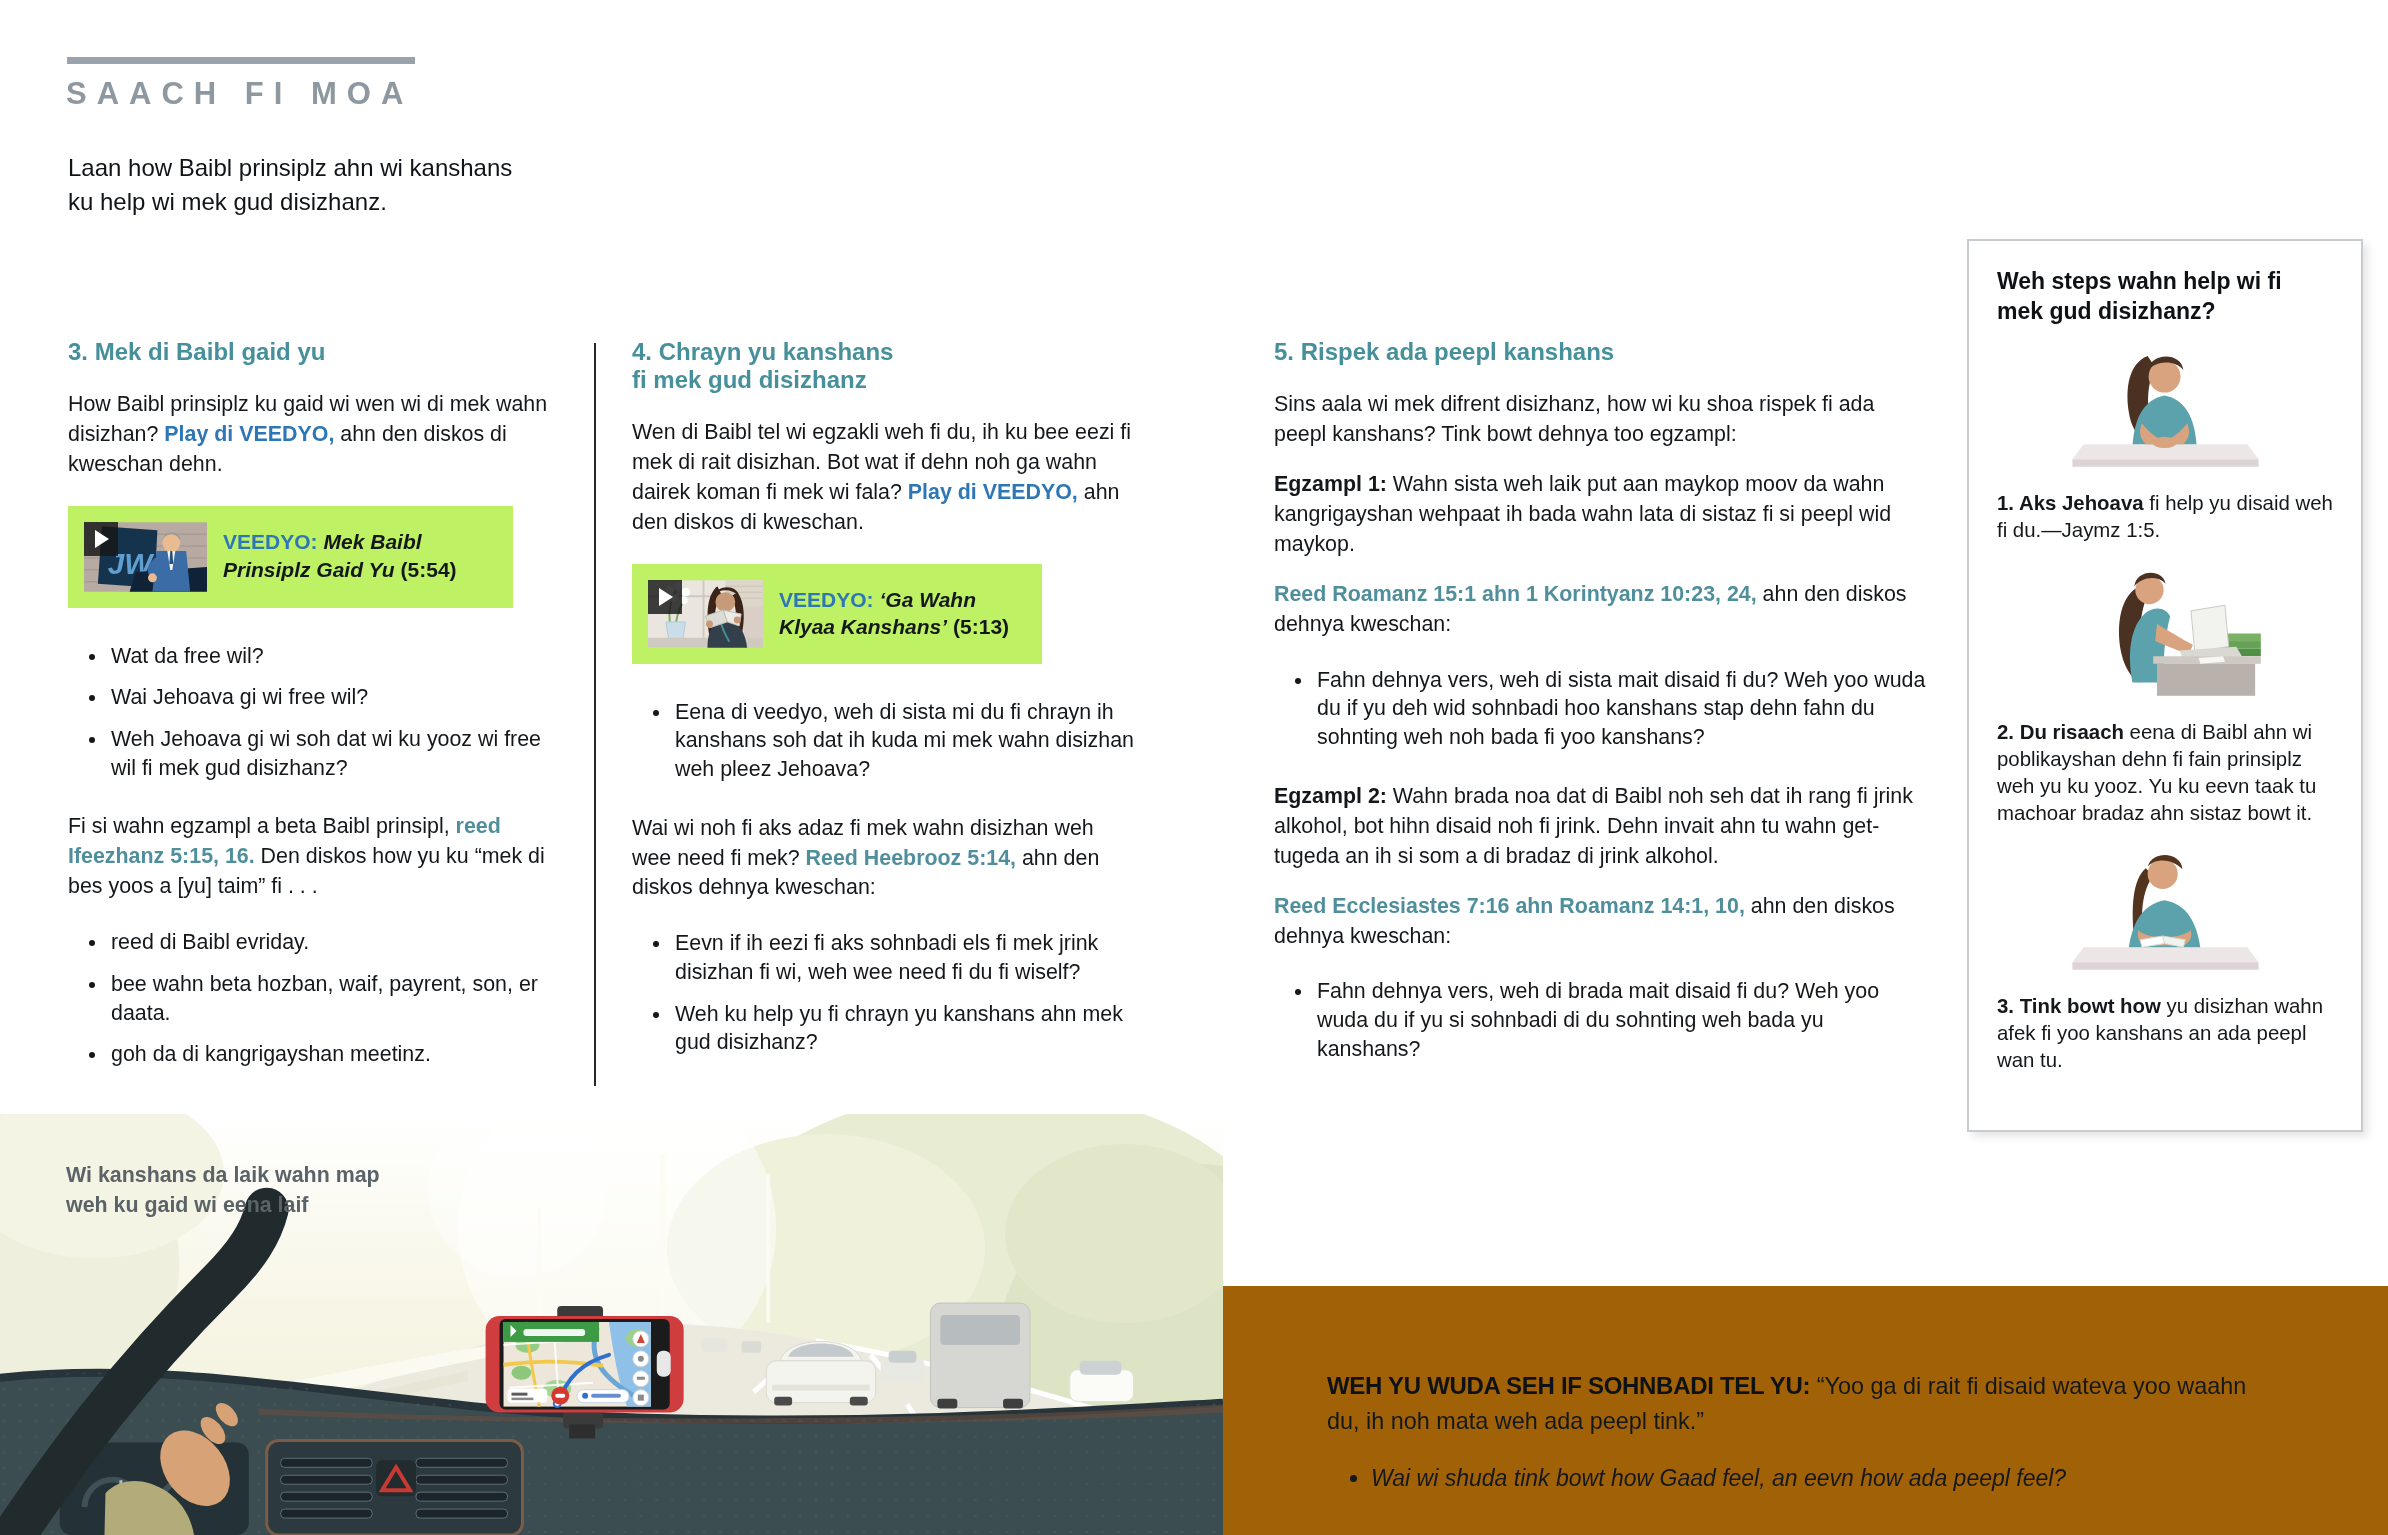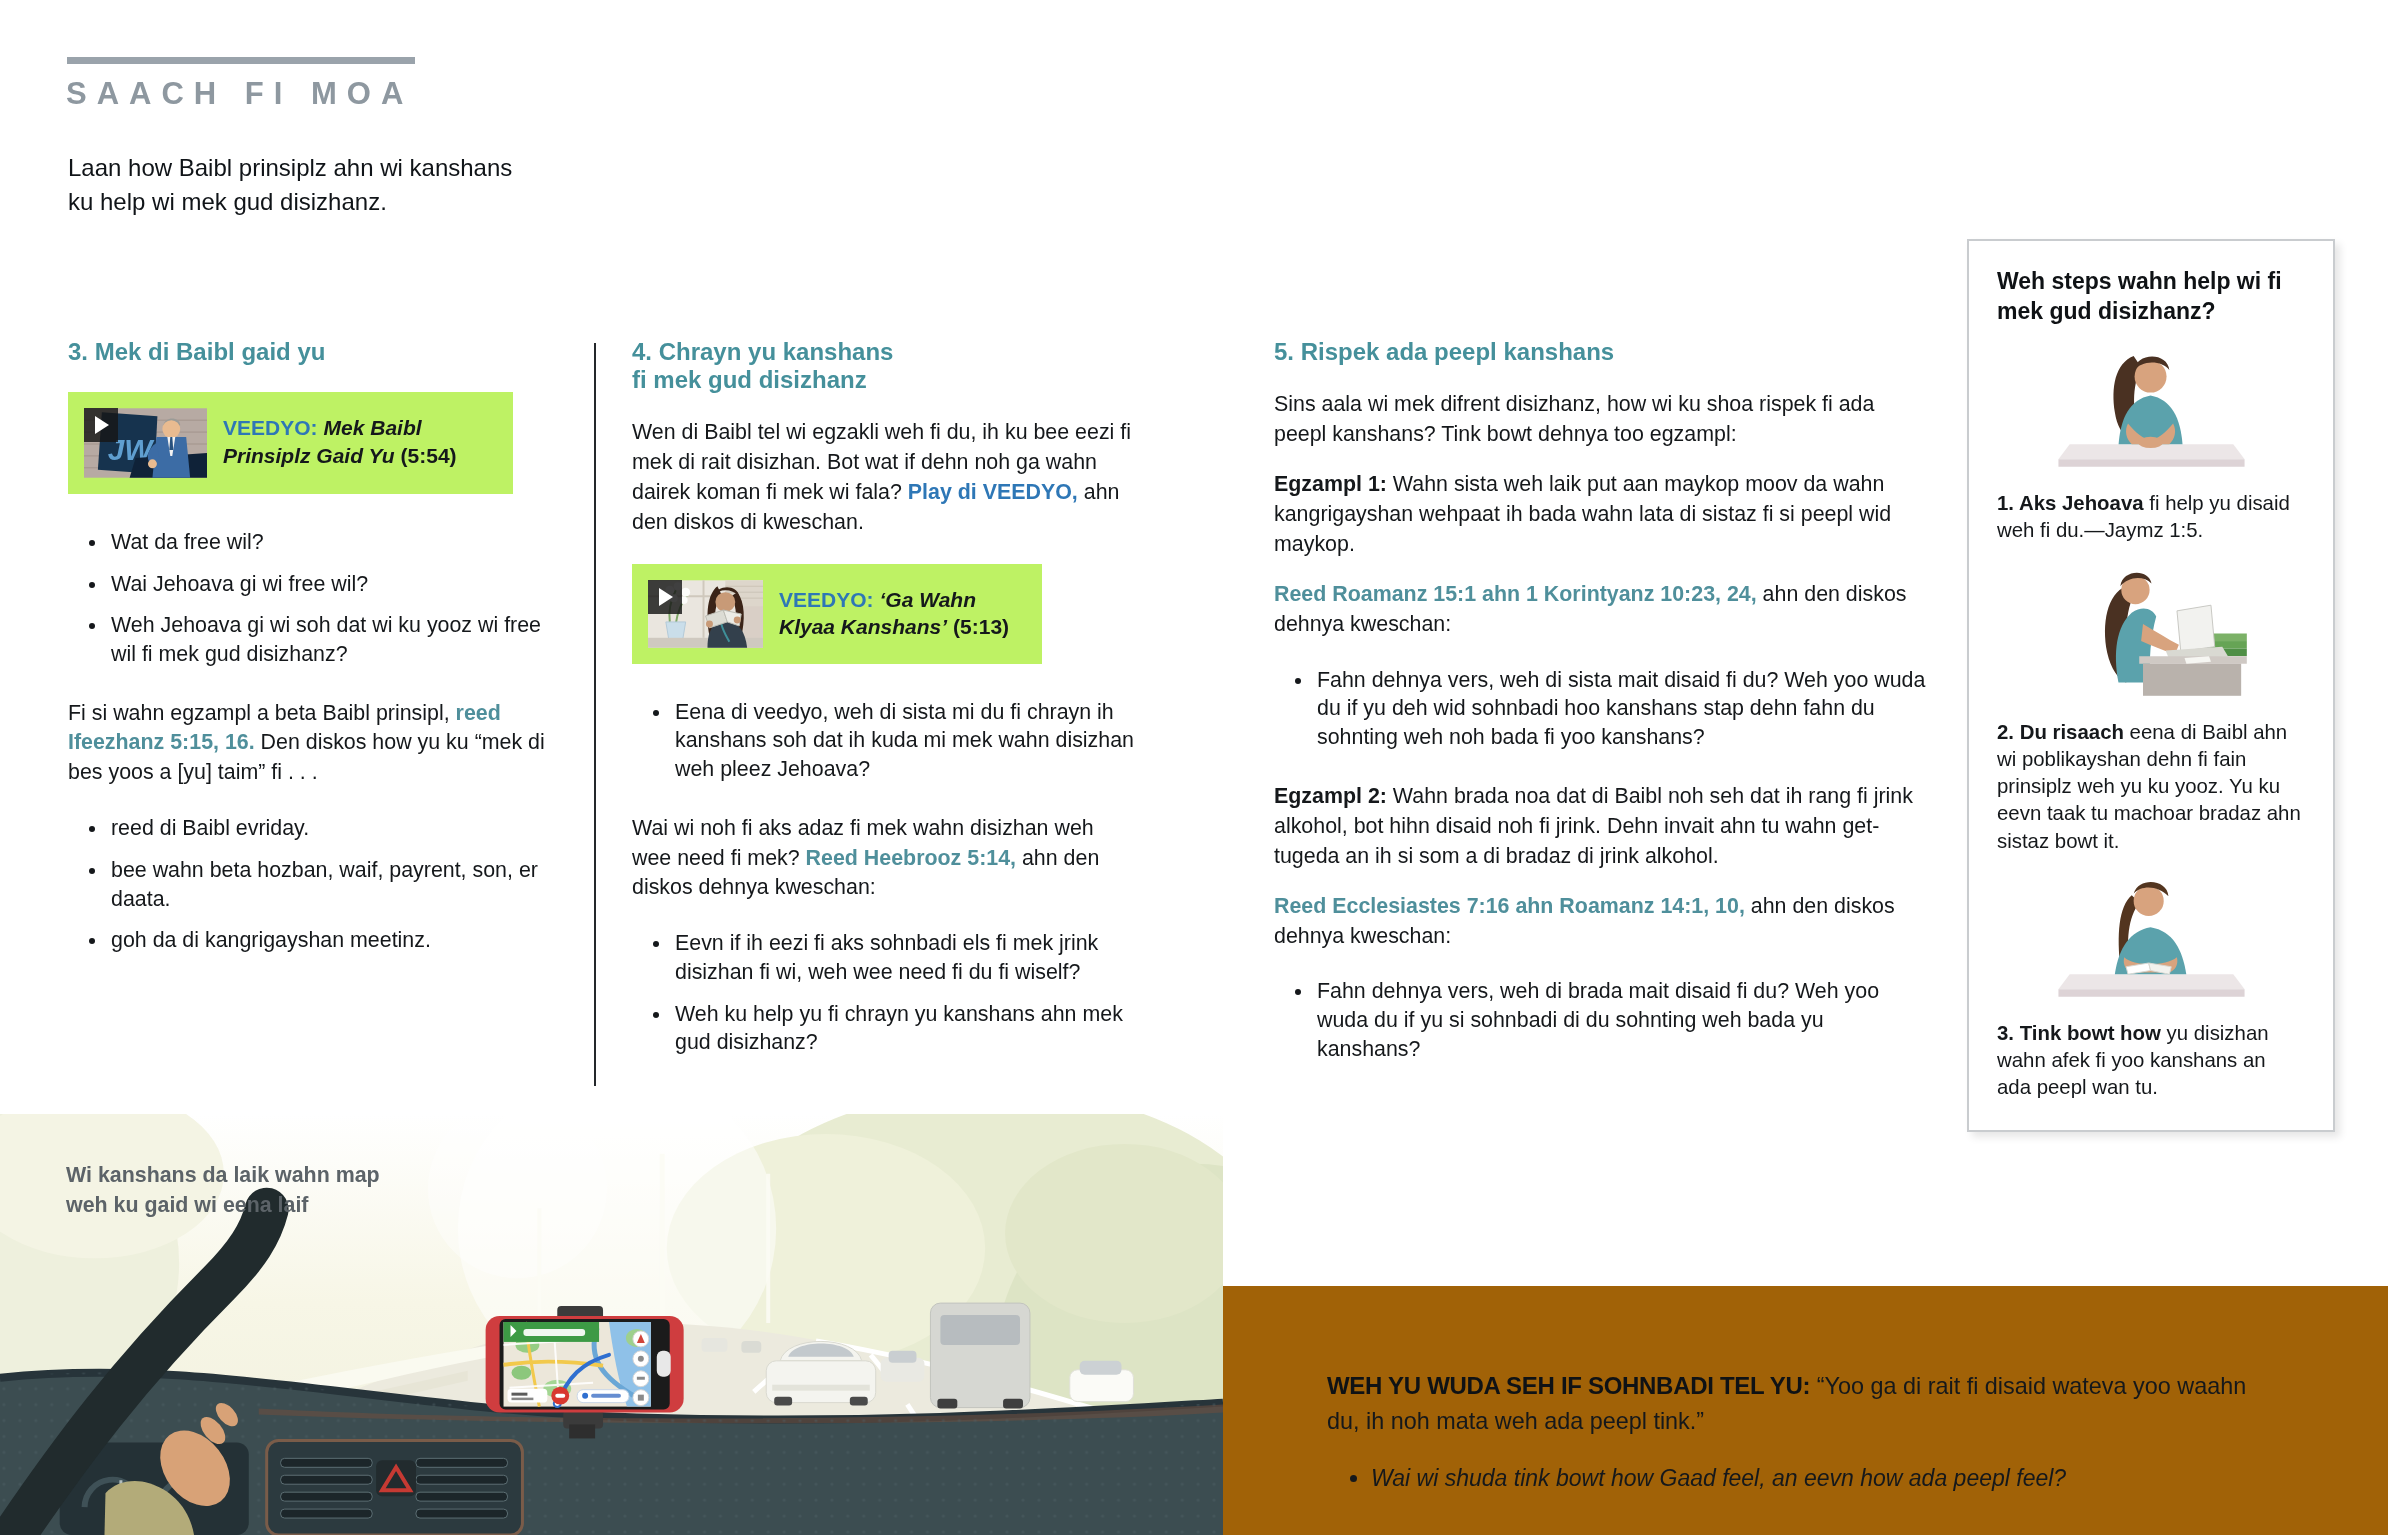--- a/index.html
+++ b/index.html
@@ -34,21 +34,21 @@
   .thumb svg{display:block;}
   .play{position:absolute;left:0;top:0;width:34px;height:34px;background:rgba(22,22,22,.82);}
   .play .tri{width:0;height:0;border-left:14px solid #fff;border-top:9px solid transparent;
              border-bottom:9px solid transparent;margin:8px 0 0 11px;}
   .vcap{font-size:21px;line-height:1.33;padding-top:6px;}
   .vlabel{color:#2e77b6;font-weight:700;margin-right:6px;}
   .vtitle{font-style:italic;font-weight:700;margin-right:6px;}
   .vdur{font-weight:700;}
 
   
-  .sidebar{position:absolute;left:1967px;top:239px;width:368px;height:893px;background:#fff;
+  .sidebar{position:absolute;left:1967px;top:239px;width:396px;height:893px;background:#fff;
            border:2px solid #c9cccf;box-shadow:5px 5px 8px rgba(0,0,0,.10);
            box-sizing:border-box;padding:26px 28px;}
   .sb-title{font-size:23px;font-weight:700;line-height:1.3;color:#0f1215;margin:0 0 6px 0;}
   .sb-fig{display:flex;justify-content:center;margin:12px 0 10px 0;}
   .sb-step{font-size:20.4px;line-height:1.33;margin:0 0 14px 0;}
 
   
   .scene{position:absolute;left:0;top:1114px;width:1223px;height:421px;}
   .scene svg{display:block;}
   .caption{position:absolute;left:66px;top:1160px;width:338px;font-size:21.4px;font-weight:700;
@@ -70,20 +70,23 @@
 
   <div class="kicker-bar"></div>
   <div class="kicker">SAACH FI MOA</div>
   <div class="intro">
     <span>Laan how Baibl prinsiplz ahn wi kanshans</span><br>
     <span>ku help wi mek gud disizhanz.</span>
   </div>
 
   <section class="col col1">
     <h2 class="h">3. Mek di Baibl gaid yu</h2>
+    <p>
+      <span>How Baibl prinsiplz ku gaid wi wen wi di mek wahn disizhan? </span><a class="linkB">Play di VEEDYO,</a><span> ahn den diskos di kweschan dehn.</span>
+    </p>
     <div class="videobox vb1">
       <div class="thumb">
         <svg width="123" height="70" viewBox="0 0 124 70">
           <rect width="124" height="70" fill="#b7aaa3"></rect>
           <g stroke="#a2948c" stroke-width="1">
             <line x1="0" y1="12" x2="124" y2="12"></line>
               <line x1="0" y1="24" x2="124" y2="24"></line>
             <line x1="0" y1="36" x2="124" y2="36"></line>
               <line x1="0" y1="48" x2="124" y2="48"></line>
             <line x1="0" y1="60" x2="124" y2="60"></line>

